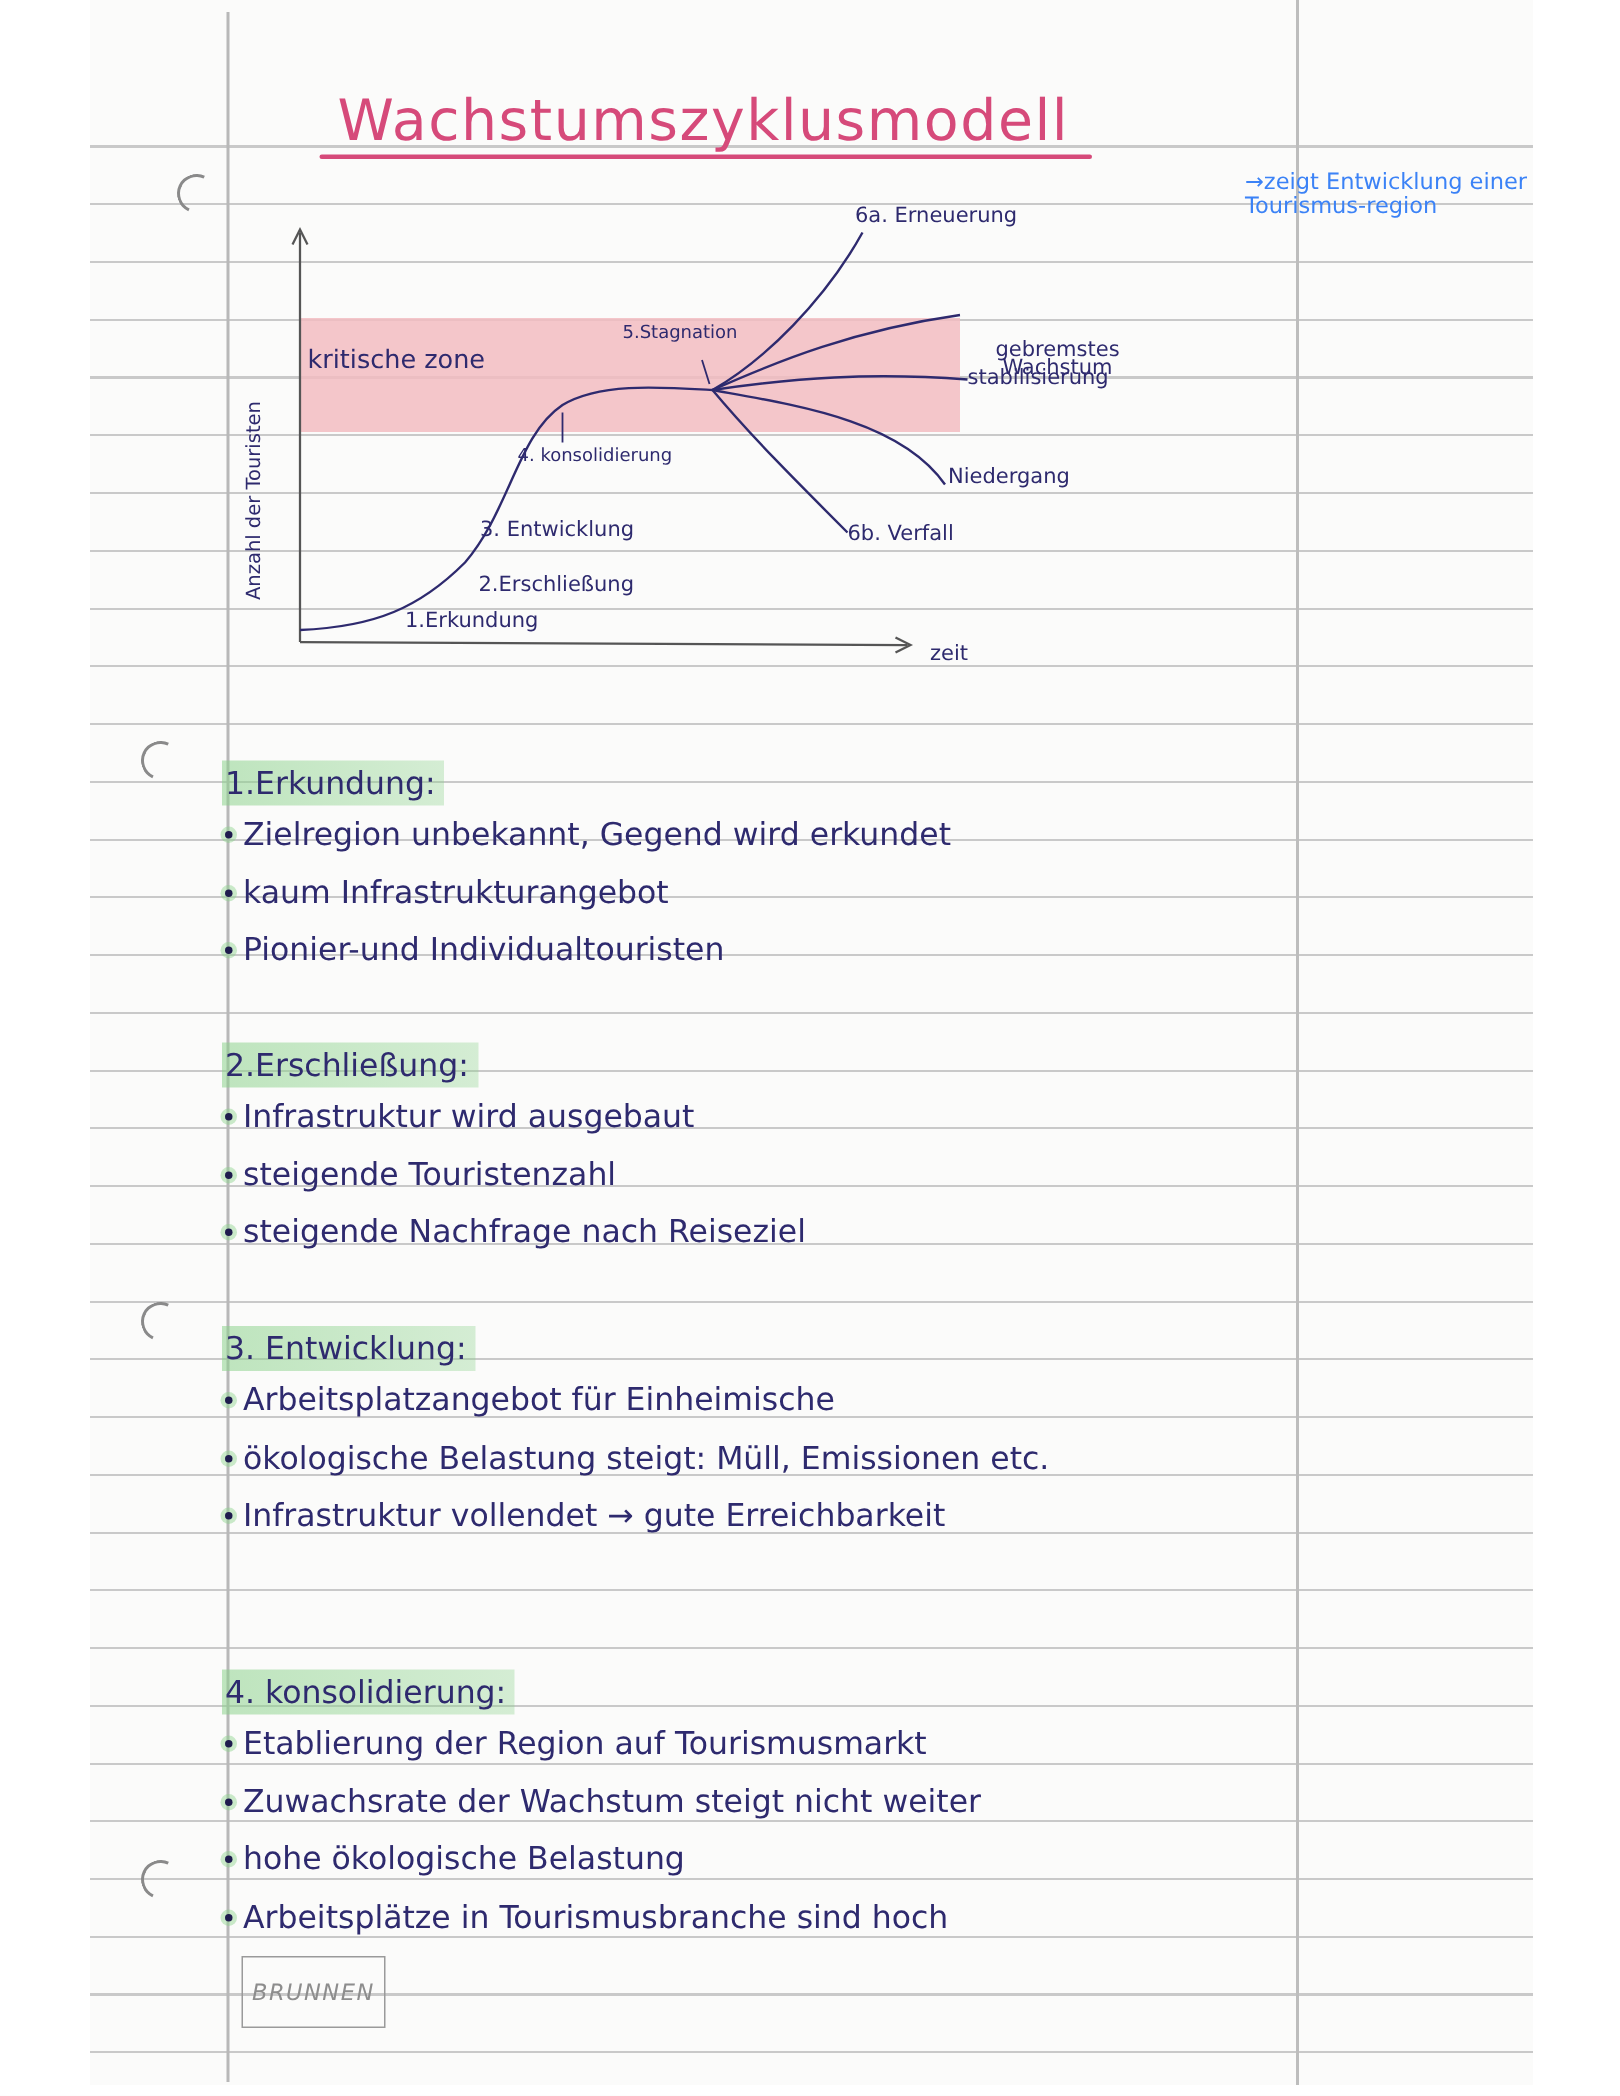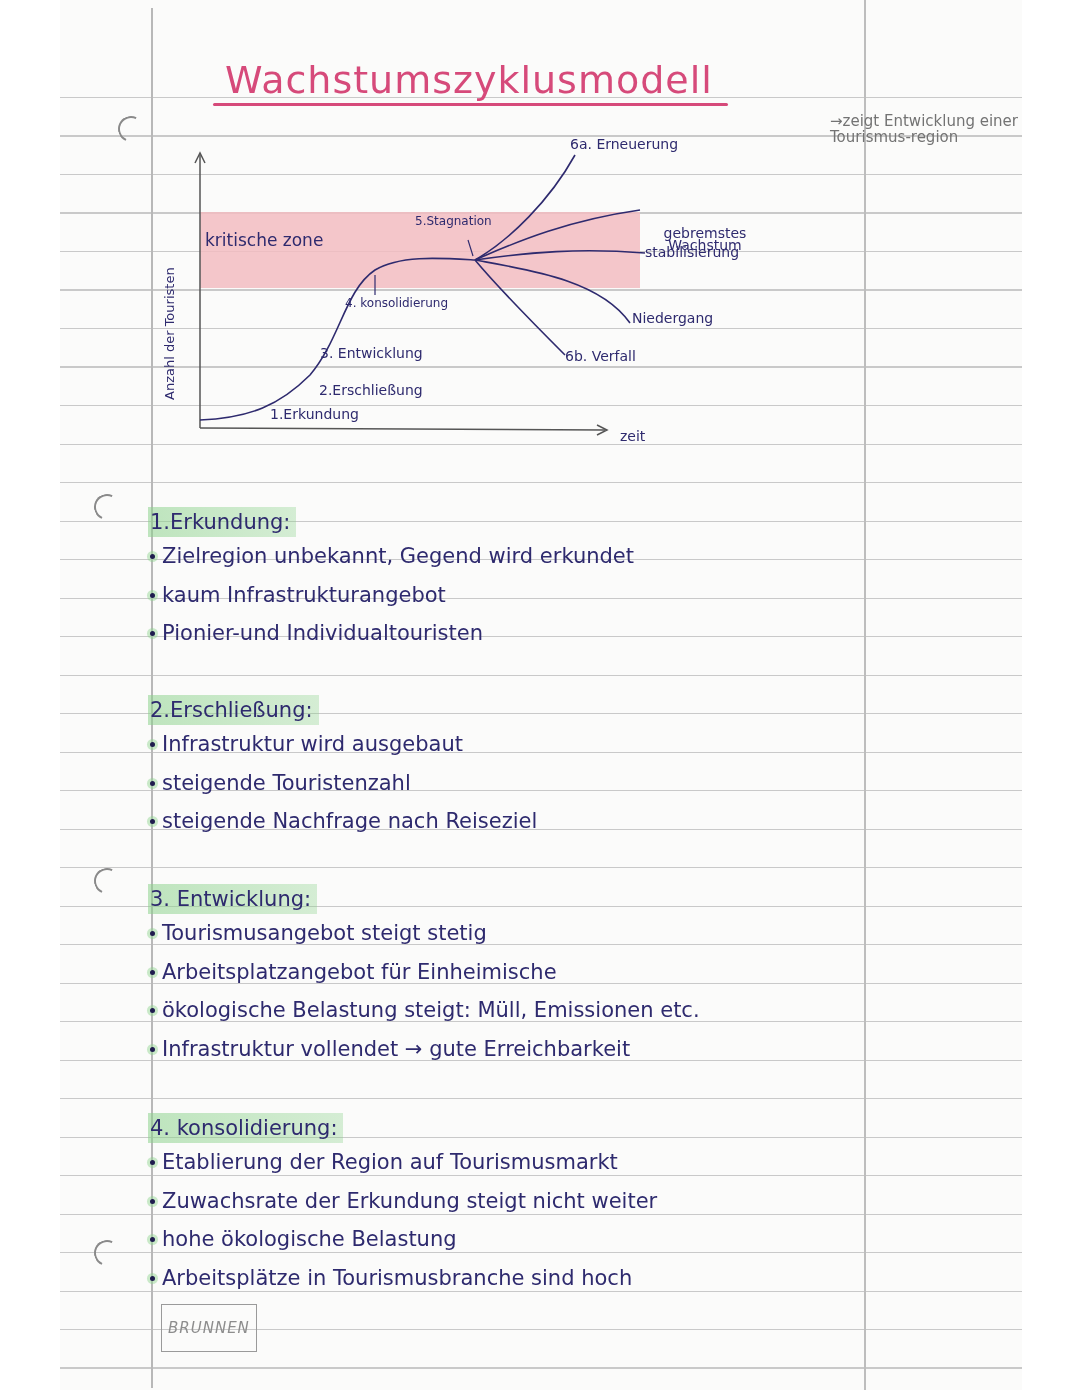--- a/index.html
+++ b/index.html
@@ -22,21 +22,21 @@
     position: absolute; width: 22px; height: 22px; border-radius: 50%;
     border: 2px solid #8a8a8a; border-right-color: transparent; border-bottom-color: transparent;
     transform: rotate(-20deg);
   }
   .title {
     position: absolute; left: 225px; top: 58px; font-size: 38px; color: #d64a7a;
     letter-spacing: 1px; font-family: "DejaVu Sans", sans-serif; font-weight: normal;
   }
   .title-underline { position: absolute; left: 213px; top: 103px; width: 515px; height: 3px; background: #d64a7a; border-radius: 2px; }
   .side-note {
-    position: absolute; left: 830px; top: 113px; width: 190px; font-size: 15px; line-height: 16px; color: #737373;
+    position: absolute; left: 830px; top: 113px; width: 190px; font-size: 15px; line-height: 16px; color: #3b82f6;
   }
   .chart { position: absolute; left: 150px; top: 130px; width: 700px; height: 340px; }
   .chart svg { position: absolute; left: 0; top: 0; }
   .lbl { position: absolute; font-size: 14px; color: #2e2a6e; white-space: nowrap; }
   .ylabel {
     position: absolute; left: 162px; top: 400px; font-size: 13px; color: #2e2a6e;
     transform-origin: left top; transform: rotate(-90deg); white-space: nowrap;
   }
   .section { position: absolute; left: 148px; color: #2e2a6e; }
   .section .heading {
@@ -122,30 +122,29 @@
   <ul>
     <li>Infrastruktur wird ausgebaut</li>
     <li>steigende Touristenzahl</li>
     <li>steigende Nachfrage nach Reiseziel</li>
   </ul>
 </div>
 
 <div class="section" style="top:884px;">
   <div class="heading">3. Entwicklung:</div>
   <ul>
-    <li>Tourismusangebot steigt stetig</li>
     <li>Arbeitsplatzangebot für Einheimische</li>
     <li>ökologische Belastung steigt: Müll, Emissionen etc.</li>
     <li>Infrastruktur vollendet → gute Erreichbarkeit</li>
   </ul>
 </div>
 
 <div class="section" style="top:1113px;">
   <div class="heading">4. konsolidierung:</div>
   <ul>
     <li>Etablierung der Region auf Tourismusmarkt</li>
-    <li>Zuwachsrate der Erkundung steigt nicht weiter</li>
+    <li>Zuwachsrate der Wachstum steigt nicht weiter</li>
     <li>hohe ökologische Belastung</li>
     <li>Arbeitsplätze in Tourismusbranche sind hoch</li>
   </ul>
 </div>
 
 <div class="brand">BRUNNEN</div>
 
 </body></html>

